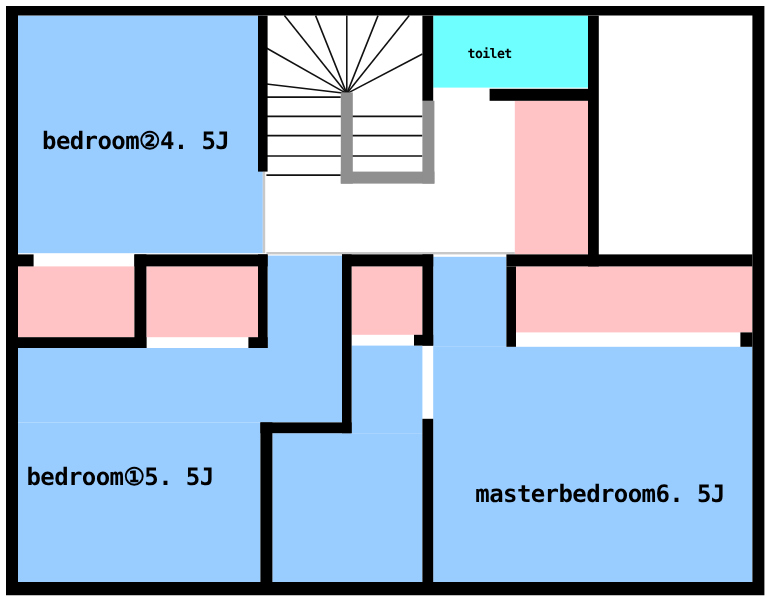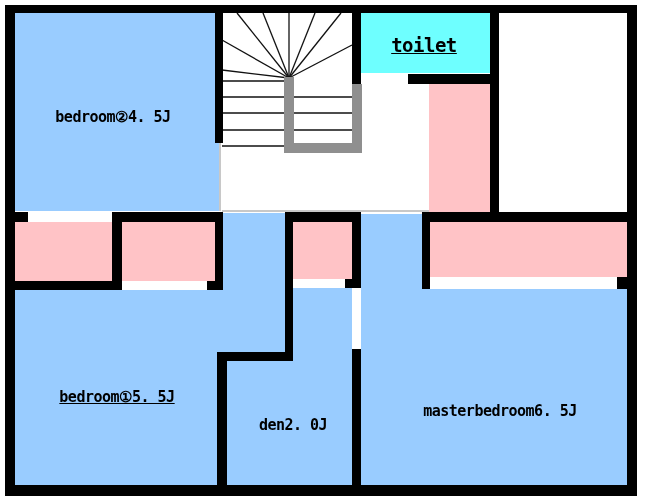--- a/index.html
+++ b/index.html
@@ -15,21 +15,21 @@
   .fill-room    { background: var(--room-fill, #99ccff); }
   .fill-closet  { background: var(--closet-fill, #ffc3c6); }
   .fill-toilet  { background: var(--toilet-fill, #6effff); }
   .wall         { background: var(--wall, #000000); }
   .railing      { background: var(--railing, #8f8f8f); }
   .thin-line    { background: var(--threshold-line, #c8c8c8); }
   .room-label {
     position: absolute;
     transform: translate(-50%, -50%);
     color: var(--label-text, #000000);
-    font-size: 15px;
+    font-size: 20px;
     font-weight: 700;
     letter-spacing: -0.5px;
     white-space: nowrap;
     z-index: 40;
   }
   #stair-svg { position: absolute; left: 0; top: 0; z-index: 10; }
   .railing { z-index: 20; }
   .wall    { z-index: 30; }
   .thin-line { z-index: 25; }
   
@@ -107,18 +107,17 @@
   <div class="abs wall" style="left:345px; top:279px; width:16px; height:9px;"></div>
   <div class="abs wall" style="left:217px; top:352px; width:76px;  height:9px;"></div>
   <div class="abs wall" style="left:217px; top:352px; width:10px;  height:133px;"></div>
   <div class="abs wall" style="left:352px; top:349px; width:9px;   height:136px;"></div>
   <div class="abs wall" style="left:422px; top:222px; width:8px; height:67px;"></div>
   <div class="abs wall" style="left:617px; top:277px; width:10px; height:12px;"></div>
 
   <div class="abs" id="outer-wall"></div>
 
   <div class="room-label" style="left:113px; top:117px;">bedroom②4. 5J</div>
-  <div class="room-label" style="left:424px; top:45px; font-size:19px;text-decoration:underline;">toilet</div>
-  <div class="room-label" style="left:117px; top:397px;text-decoration:underline;">bedroom①5. 5J</div>
-  <div class="room-label" style="left:293px; top:425px;">den2. 0J</div>
+  <div class="room-label" style="left:408px; top:45px; font-size:11px;">toilet</div>
+  <div class="room-label" style="left:100px; top:397px;">bedroom①5. 5J</div>
   <div class="room-label" style="left:500px; top:411px;">masterbedroom6. 5J</div>
 
 </div>
 
 </body></html>

